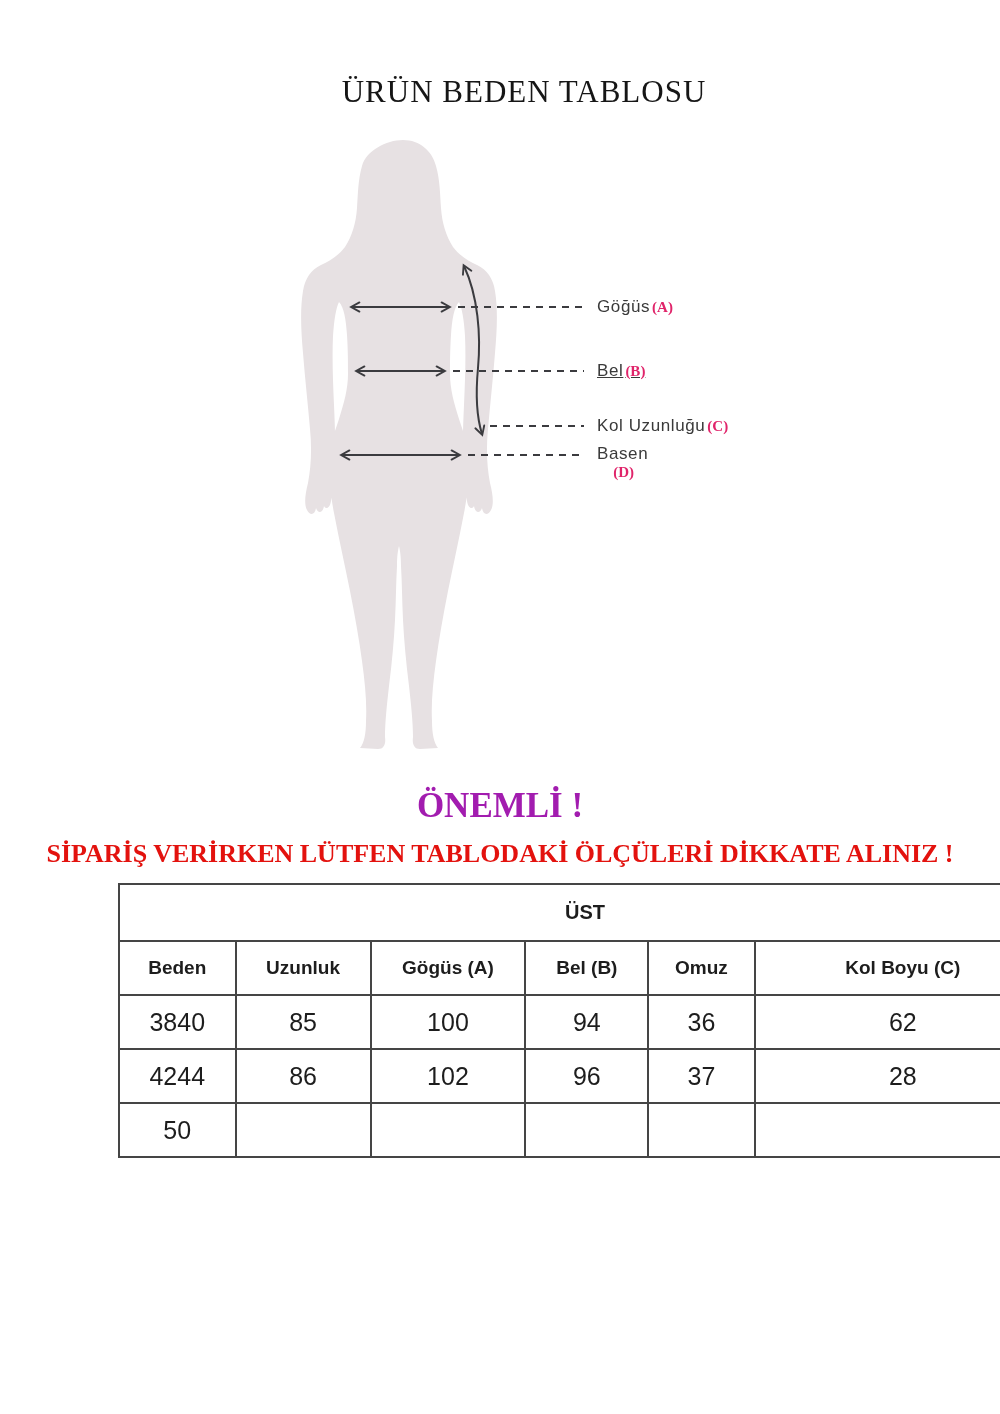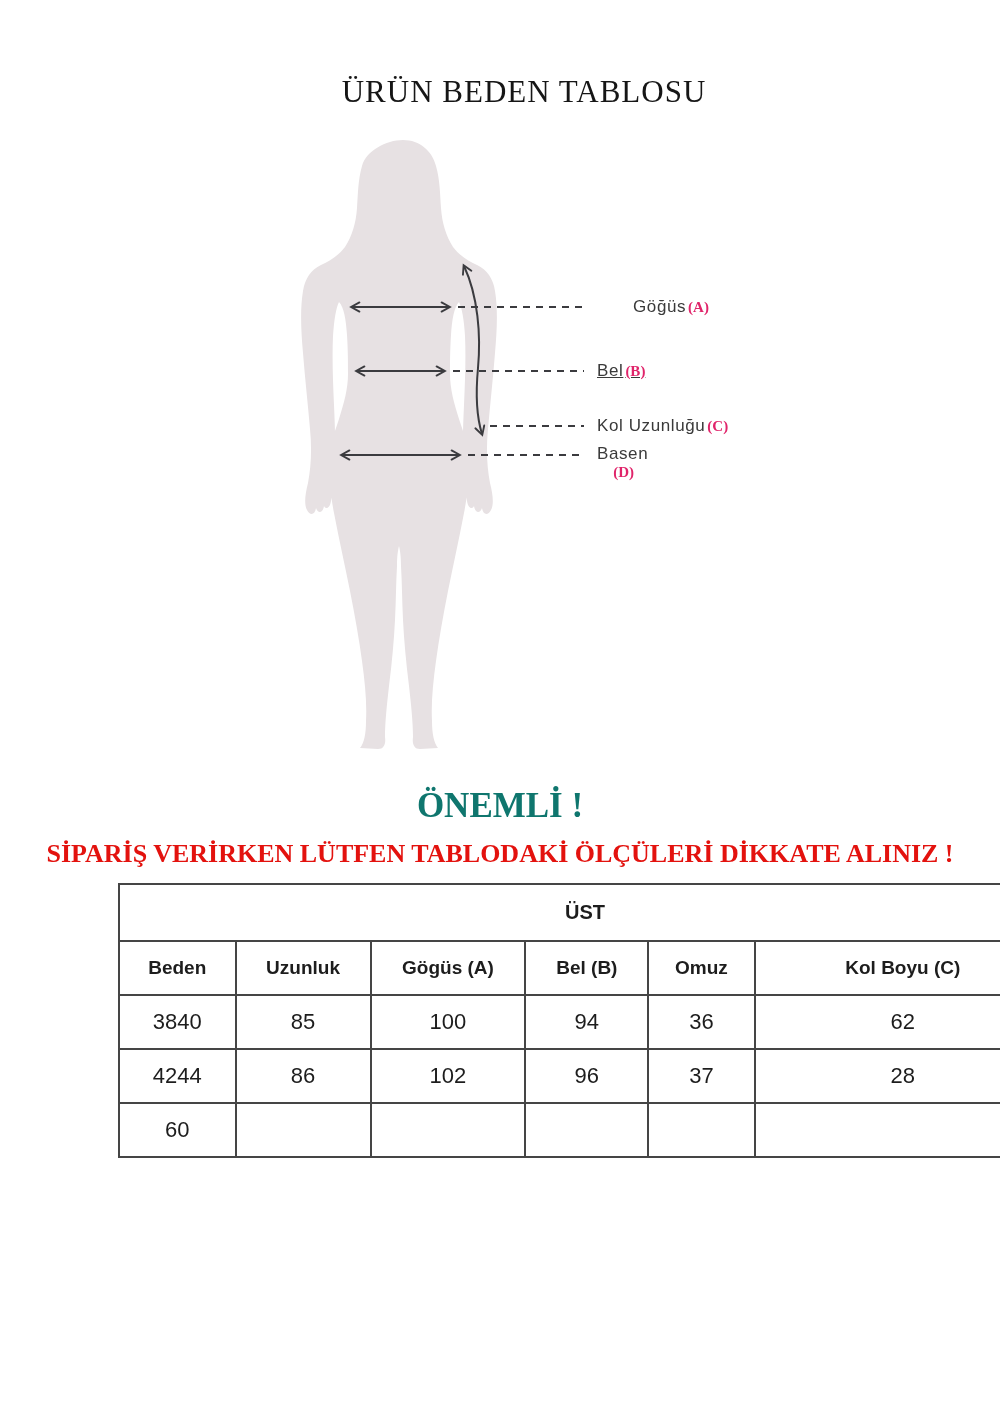--- a/index.html
+++ b/index.html
@@ -45,21 +45,21 @@
     color:#e0246a;
     margin-left:2px;
   }
   .important-heading{
     position:absolute;
     left:0;top:786px;width:1000px;
     text-align:center;
     font-family:"Liberation Serif",serif;
     font-weight:bold;
     font-size:35px;
-    color:#0f766e;
+    color:#a21caf;
   }
   .warning-text{
     position:absolute;
     left:0;top:839px;width:1000px;
     text-align:center;
     font-family:"Liberation Serif",serif;
     font-weight:bold;
     font-size:26px;
     color:#e3120e;
   }
@@ -74,21 +74,21 @@
   table.size-table th, table.size-table td{
     border:2px solid #454545;
     text-align:center;
     vertical-align:middle;
     padding:0;
     color:#1d1d1d;
     overflow:hidden;
   }
   th.group-cell{height:55px;font-size:20px;font-weight:bold;}
   th.col-cell{height:52px;font-size:19px;font-weight:bold;}
-  td.data-cell{height:52px;font-size:22px;font-weight:normal;border-radius:27px;}
+  td.data-cell{height:52px;font-size:25px;font-weight:normal;border-radius:27px;}
 </style>
 </head>
 <body>
 
 <div class="page">
 
   <h1 class="title">ÜRÜN BEDEN TABLOSU</h1>
 
   <svg class="diagram-svg" viewBox="0 0 1000 1414" xmlns="http://www.w3.org/2000/svg">
     <defs>
@@ -167,21 +167,21 @@
     <line x1="342" y1="455" x2="459" y2="455" stroke="#3b3b3f" stroke-width="2" marker-start="url(#ah)" marker-end="url(#ah)"></line>
 
     <path d="M 464 266 C 478 296 481 335 478 368 C 475 400 477 418 482 434" fill="none" stroke="#3b3b3f" stroke-width="2" marker-start="url(#ah)" marker-end="url(#ah)"></path>
 
     <line x1="458" y1="307" x2="584" y2="307" stroke="#3b3b3f" stroke-width="2" stroke-dasharray="7 6"></line>
     <line x1="453" y1="371" x2="584" y2="371" stroke="#3b3b3f" stroke-width="2" stroke-dasharray="7 6"></line>
     <line x1="490" y1="426" x2="584" y2="426" stroke="#3b3b3f" stroke-width="2" stroke-dasharray="7 6"></line>
     <line x1="468" y1="455" x2="584" y2="455" stroke="#3b3b3f" stroke-width="2" stroke-dasharray="7 6"></line>
   </svg>
 
-  <div class="m-label" style="top:296px;margin-left:36px;">
+  <div class="m-label" style="top:296px;">
     <span>Göğüs</span>
       <span class="letter">(A)</span>
   </div>
   <div class="m-label" style="top:360px;text-decoration:underline;">
     <span>Bel</span>
       <span class="letter">(B)</span>
   </div>
   <div class="m-label" style="top:415px;">
     <span>Kol Uzunluğu</span>
       <span class="letter">(C)</span>
@@ -227,21 +227,21 @@
       </tr>
       <tr>
         <td class="data-cell">4244</td>
         <td class="data-cell">86</td>
         <td class="data-cell">102</td>
         <td class="data-cell">96</td>
         <td class="data-cell">37</td>
         <td class="data-cell">28</td>
       </tr>
       <tr>
-        <td class="data-cell">60</td>
+        <td class="data-cell">50</td>
         <td class="data-cell"></td>
         <td class="data-cell"></td>
         <td class="data-cell"></td>
         <td class="data-cell"></td>
         <td class="data-cell"></td>
       </tr>
     </tbody>
   </table>
 
 </div>

